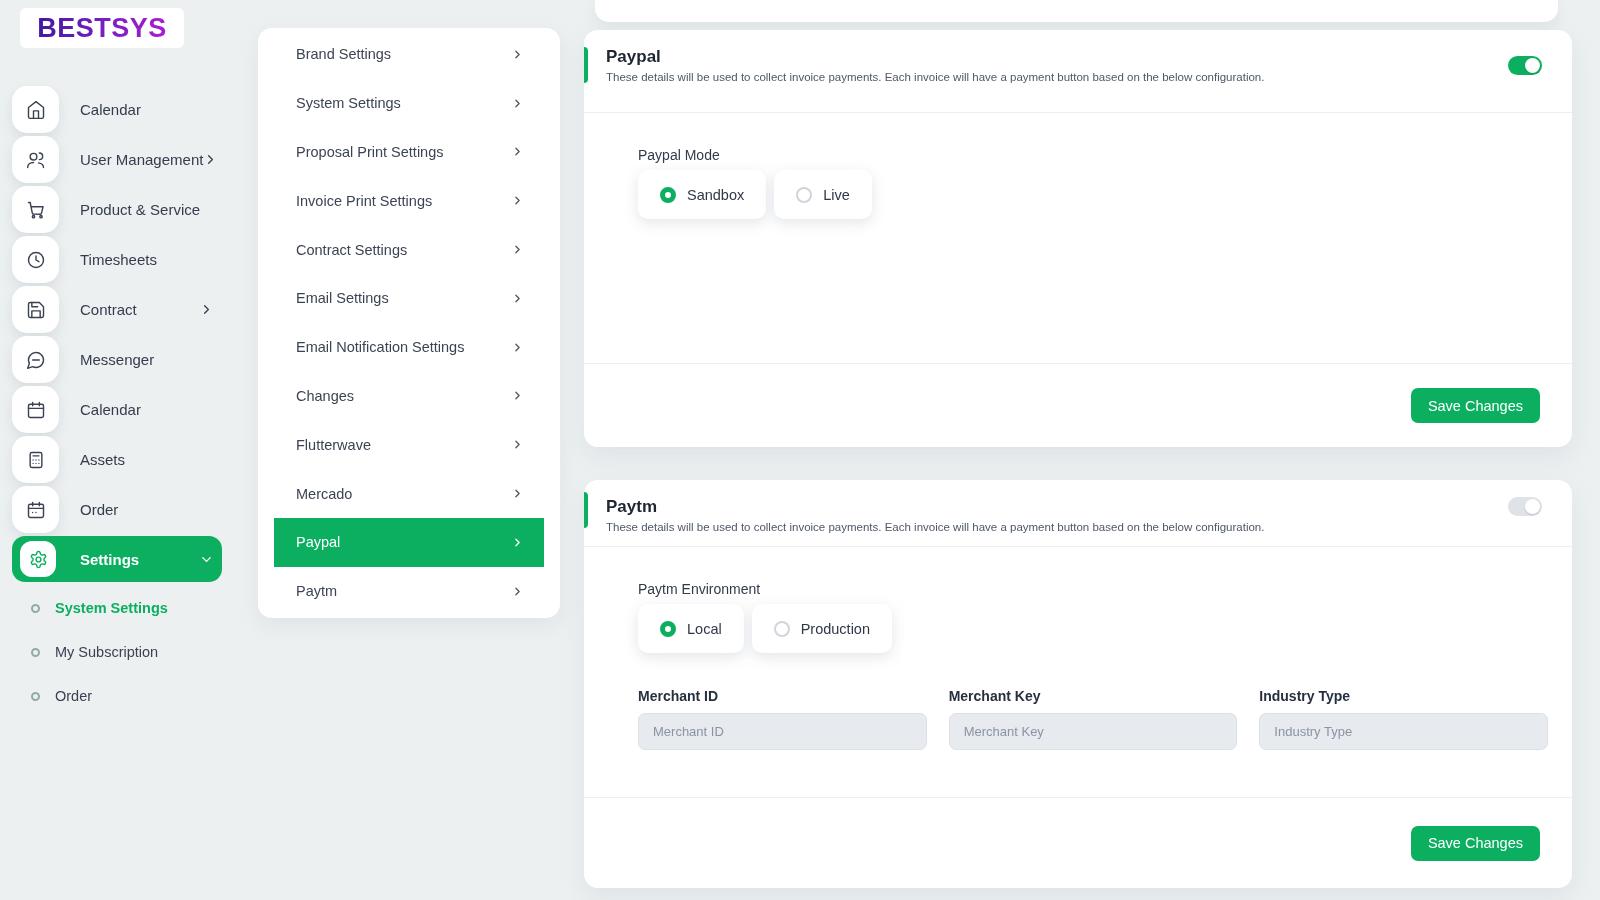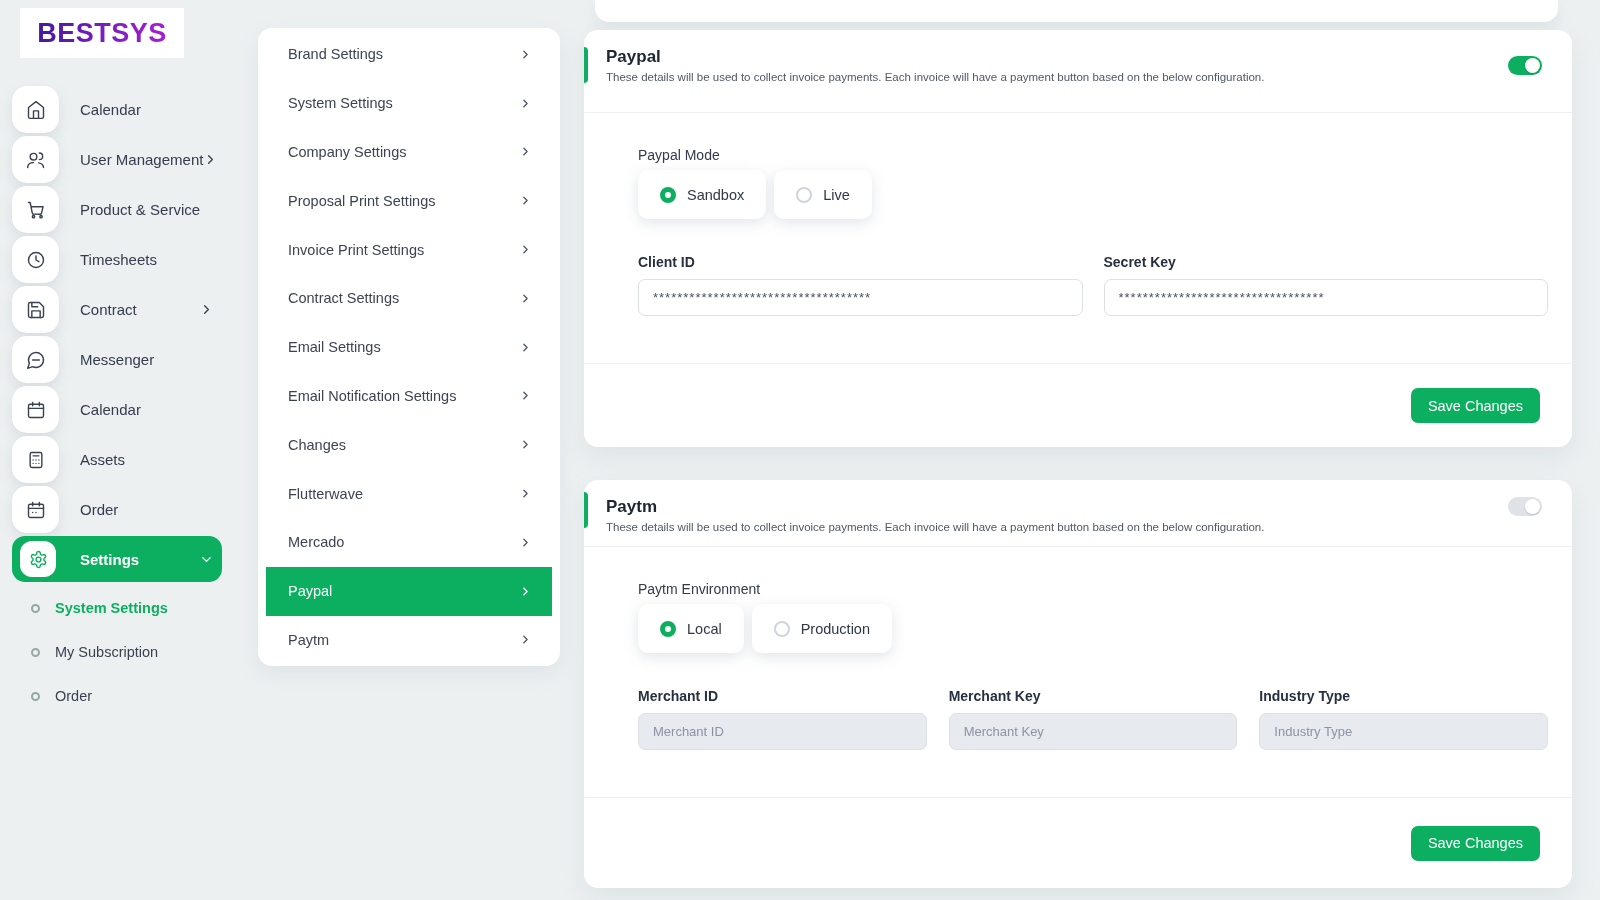--- a/index.html
+++ b/index.html
@@ -5,22 +5,22 @@
   * { margin:0; padding:0; box-sizing:border-box; }
   html,body { width:1600px; height:900px; }
   body {
     font-family:"Liberation Sans", sans-serif;
     background:#ecf0f1;
     position:relative;
     overflow:hidden;
     color:#333b4f;
   }
   
-  .logo-box { position:absolute; left:20px; top:8px; width:164px; height:50px; background:#fff;
-              display:flex; align-items:center; justify-content:center; }
+  .logo-box { position:absolute; left:20px; top:8px; width:164px; height:40px; background:#fff;
+              display:flex; align-items:center; justify-content:center;border-radius:6px; }
   .logo-text { font-size:27px; font-weight:800; letter-spacing:.5px;
                background:linear-gradient(90deg,#44189e 0%,#7b1fc4 55%,#a81ed2 100%);
                -webkit-background-clip:text; background-clip:text; -webkit-text-fill-color:transparent; color:transparent; }
   .nav { position:absolute; left:12px; top:86px; width:210px; display:flex; flex-direction:column; gap:3px; }
   .nav-item { display:flex; align-items:center; height:47px; border-radius:13px; cursor:pointer; color:#343c4e; }
   .nav-tile { width:47px; height:47px; flex:0 0 47px; border-radius:15px; background:#fff;
               box-shadow:0 5px 12px rgba(150,160,170,.22); display:flex; align-items:center; justify-content:center;
               color:#3a4252; }
   .nav-label { margin-left:21px; font-size:15px; font-weight:500; white-space:nowrap; }
   .nav-chevron { margin-left:auto; margin-right:8px; display:flex; color:#3a4252; }
@@ -28,21 +28,21 @@
   .nav-item.active .nav-tile { width:36px; height:36px; flex:0 0 36px; border-radius:12px; margin-left:8px;
                                box-shadow:none; color:#0caf60; }
   .nav-item.active .nav-label { color:#fff; font-weight:700; margin-left:24px; }
   .nav-item.active .nav-chevron { color:#fff; }
   .subnav { position:absolute; left:31px; top:586px; display:flex; flex-direction:column; }
   .sub-item { display:flex; align-items:center; gap:15px; height:44px; font-size:14.5px; color:#3a4252; cursor:pointer; }
   .bullet { width:9px; height:9px; border-radius:50%; border:2px solid #93aaa3; flex:0 0 9px; }
   .sub-item.active { color:#0caf60; font-weight:700; }
   
   .settings-panel { position:absolute; left:258px; top:28px; width:302px; background:#fff; border-radius:14px;
-                    box-shadow:0 8px 20px rgba(150,160,175,.15); overflow:hidden; padding:2px 8px; }
+                    box-shadow:0 8px 20px rgba(150,160,175,.15); overflow:hidden; padding:2px 16px; }
   .menu-row { height:48.8px; display:flex; align-items:center; padding:0 20px 0 22px; font-size:14.5px;
               color:#3c4453; cursor:pointer; }
   .menu-row .mlabel { flex:1; }
   .menu-chev { display:flex; color:#4b5563; }
   .menu-row.active { background:#0caf60; color:#fff; }
   .menu-row.active .menu-chev { color:#fff; }
   
   .main { position:absolute; left:584px; top:0; width:988px; height:900px; }
   .partial-card { position:absolute; left:11px; top:0; width:963px; height:22px; background:#fff;
                   border-radius:0 0 14px 14px; box-shadow:0 6px 14px rgba(150,160,175,.15); }
@@ -245,28 +245,20 @@
   </div>
   <div class="menu-row">
     <span class="mlabel">System Settings</span>
     <span class="menu-chev">
         <svg width="13" height="13" viewBox="0 0 24 24" fill="none" stroke="currentColor" stroke-width="2.4" stroke-linecap="round" stroke-linejoin="round">
           <polyline points="9 18 15 12 9 6"></polyline>
         </svg>
       </span>
   </div>
   <div class="menu-row">
-    <span class="mlabel">Company Settings</span>
-    <span class="menu-chev">
-        <svg width="13" height="13" viewBox="0 0 24 24" fill="none" stroke="currentColor" stroke-width="2.4" stroke-linecap="round" stroke-linejoin="round">
-          <polyline points="9 18 15 12 9 6"></polyline>
-        </svg>
-      </span>
-  </div>
-  <div class="menu-row">
     <span class="mlabel">Proposal Print Settings</span>
     <span class="menu-chev">
         <svg width="13" height="13" viewBox="0 0 24 24" fill="none" stroke="currentColor" stroke-width="2.4" stroke-linecap="round" stroke-linejoin="round">
           <polyline points="9 18 15 12 9 6"></polyline>
         </svg>
       </span>
   </div>
   <div class="menu-row">
     <span class="mlabel">Invoice Print Settings</span>
     <span class="menu-chev">
@@ -358,30 +350,20 @@
       <div class="radio-row">
         <div class="radio-card">
           <span class="radio on"></span>
           <span>Sandbox</span>
         </div>
         <div class="radio-card">
           <span class="radio"></span>
           <span>Live</span>
         </div>
       </div>
-      <div class="fields two">
-        <div class="field">
-          <div class="field-label">Client ID</div>
-          <input type="text" value="************************************" style="">
-        </div>
-        <div class="field">
-          <div class="field-label">Secret Key</div>
-          <input type="text" value="**********************************" style="">
-        </div>
-      </div>
     </div>
     <div class="card-footer">
       <button class="btn-green">Save Changes</button>
     </div>
   </div>
 
   <div class="card" id="paytm-card">
     <div class="card-header">
       <div class="accent" style="top:12px;"></div>
       <div class="card-title">Paytm</div>

